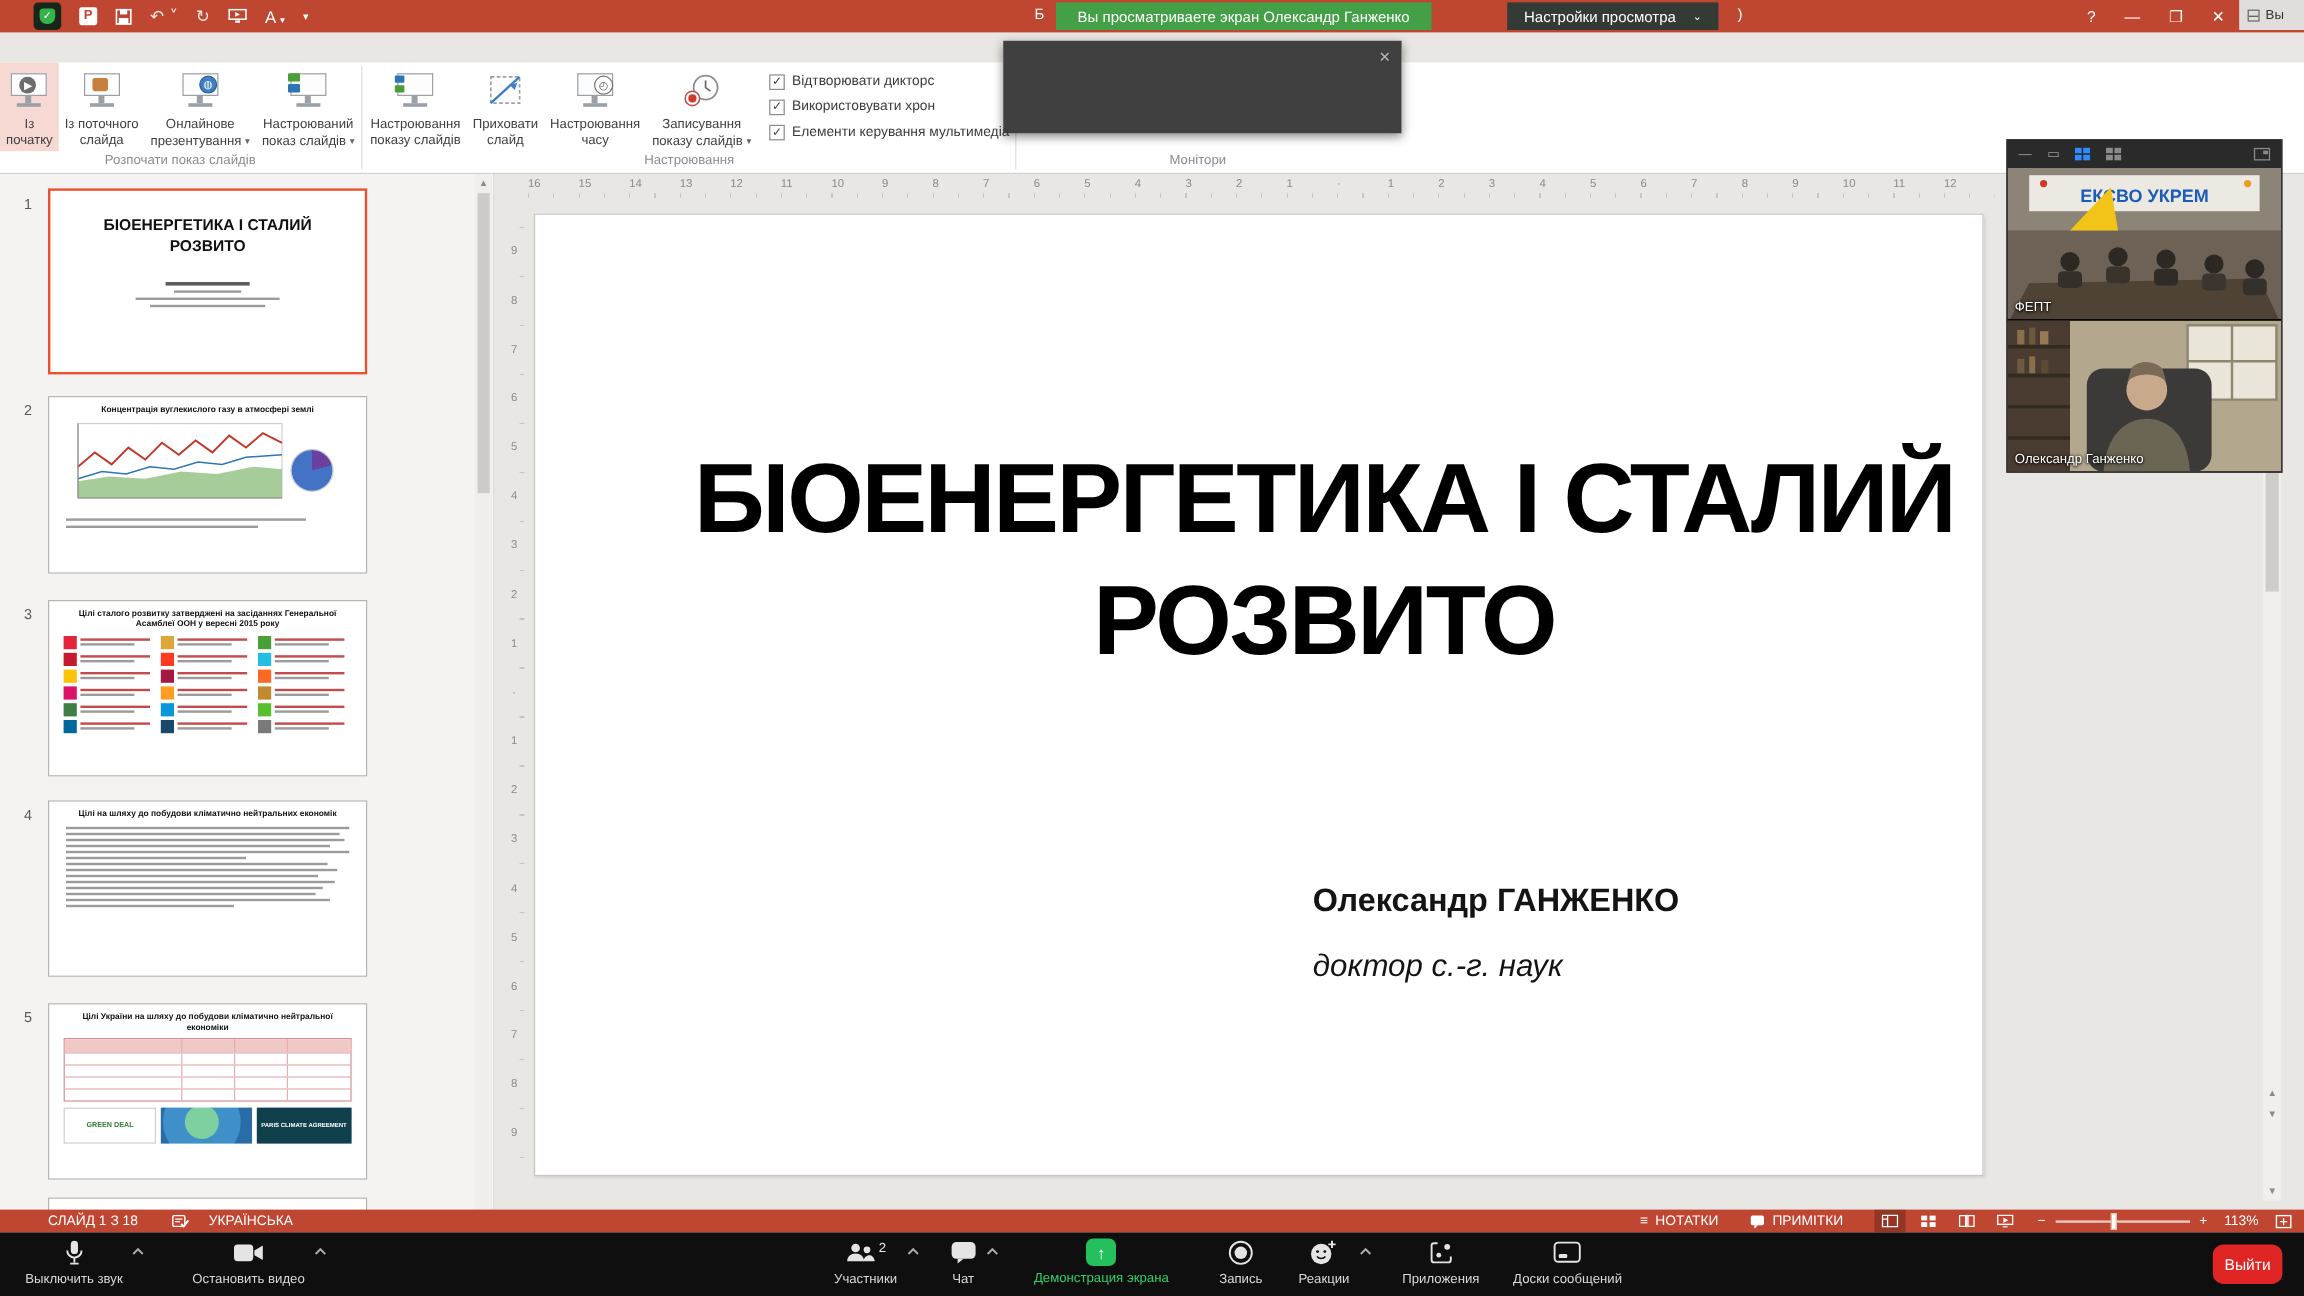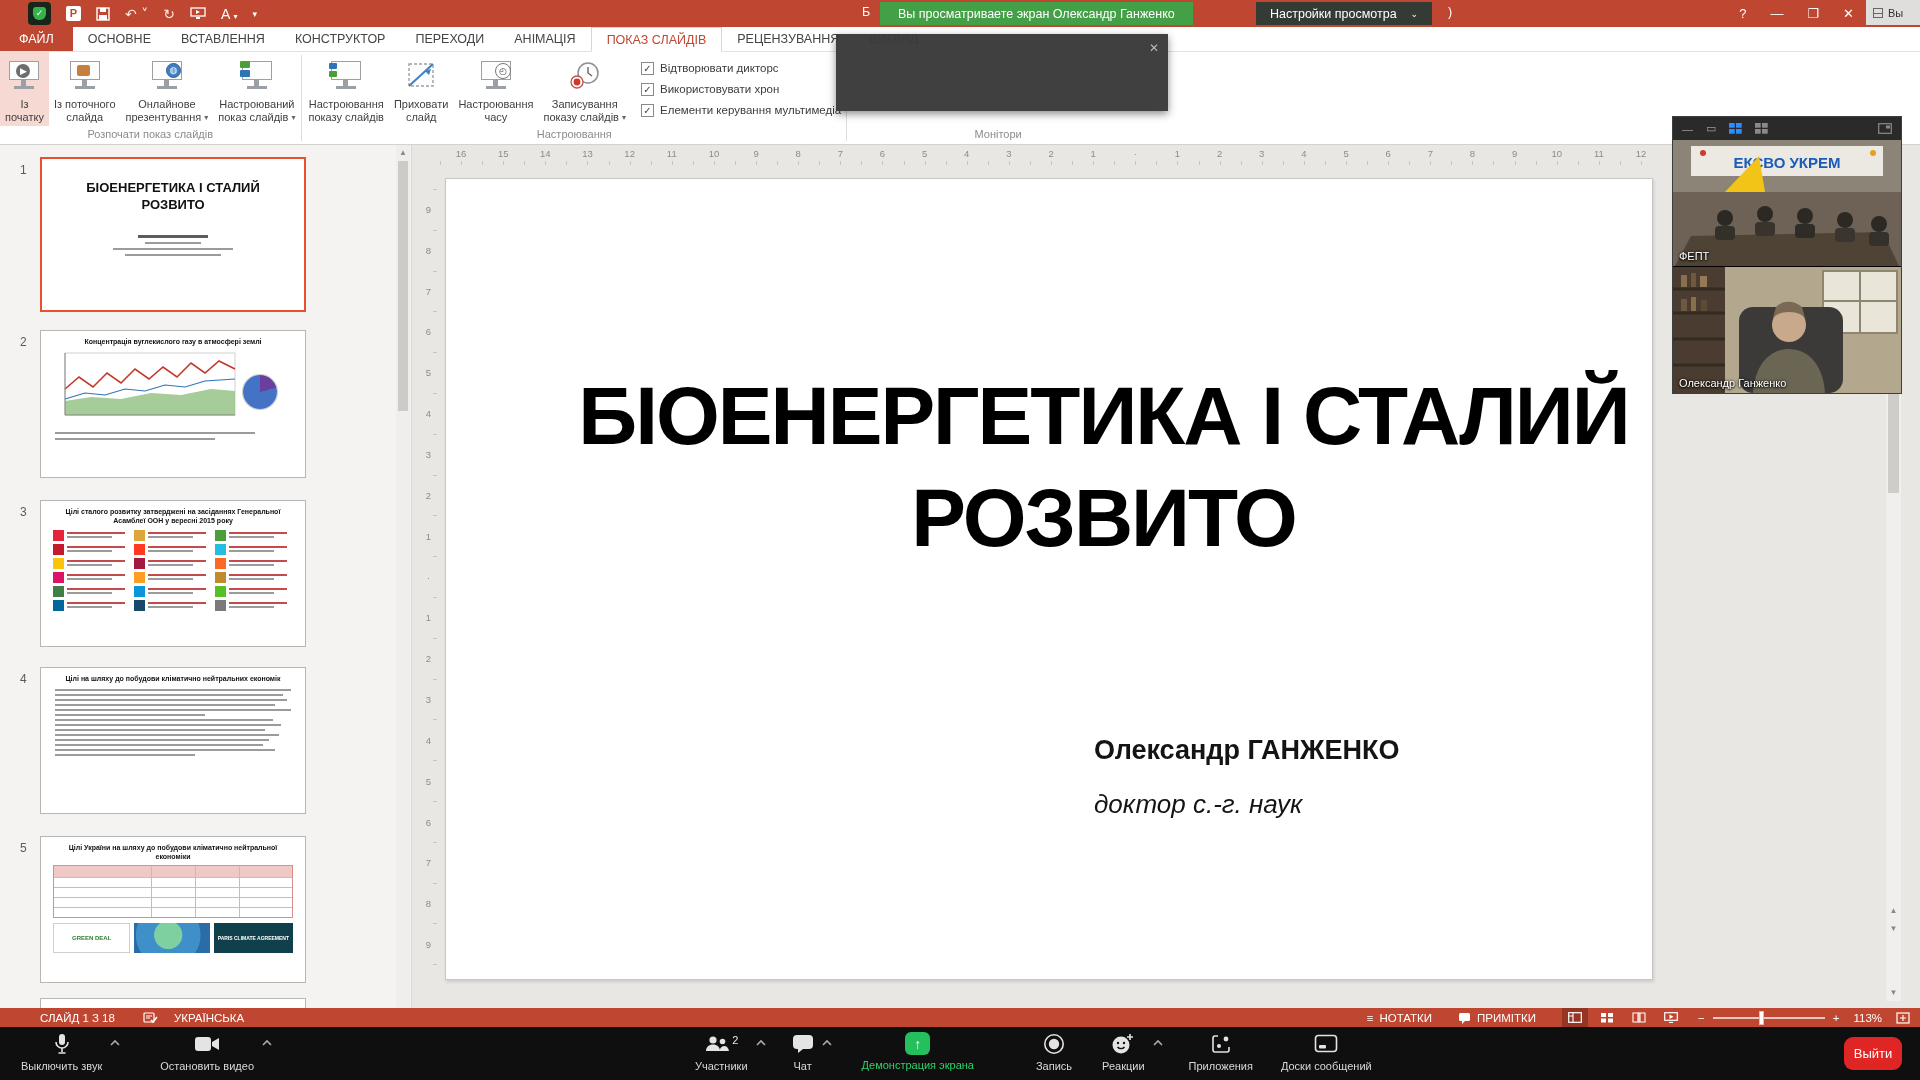--- a/index.html
+++ b/index.html
@@ -98,21 +98,21 @@
   .t5imgs{display:flex;gap:4px;padding:5px 12px 0}
   .t5img{flex:1;height:30px;display:grid;place-items:center;text-align:center;font-weight:bold}
   .t5img.green{border:1px solid #cfcfcf;background:#fff;color:#2e7d32;font-size:6px}
   .t5img.earth{background:radial-gradient(circle at 45% 40%,#7fd0a0 0 30%,#3f8fc9 32% 70%,#2a6da6 72%)}
   .t5img.paris{background:#10404c;color:#fff;font-size:5px;padding:2px}
 
   
   .edit{position:absolute;left:412px;top:0;right:0;height:100%}
   .hruler{position:absolute;left:28px;top:3px;width:1222px;height:17px;display:flex;color:#8d8b89;font-size:9.5px;
     background:repeating-linear-gradient(90deg,#c7c5c3 0 1px,transparent 1px 21.07px) left bottom/100% 4px no-repeat}
-  .hruler span{flex:1;text-align:center}
+  .hruler span{flex:1;}
   .vruler{position:absolute;left:8px;top:44px;width:17px;height:776px;display:flex;flex-direction:column;color:#8d8b89;font-size:9.5px;
     background:repeating-linear-gradient(180deg,#c7c5c3 0 1px,transparent 1px 40.8px) right top/4px 100% no-repeat}
   .vruler span{flex:1;display:grid;place-items:center}
   .slide{position:absolute;left:33px;top:33px;width:1208px;height:802px;background:#fff;border:1px solid #c9c7c4;box-shadow:1px 2px 3px rgba(0,0,0,.12)}
   .stitle{position:absolute;left:115px;top:186px;width:1085px;text-align:center;color:#000;font-weight:bold;font-size:82px;line-height:102px;letter-spacing:-2px}
   .sauthor{position:absolute;left:648px;top:556px;color:#141414;font-size:26px;font-style:italic;line-height:30px}
   .sauthor .nm{font-style:normal;font-weight:bold;font-size:27px}
   .sauthor div{margin-top:24px}
   .sauthor div:first-child{margin-top:0}
   .squig{text-decoration:underline;text-decoration-style:wavy;text-decoration-color:#cc3b3b;text-decoration-thickness:1px;text-underline-offset:4px}
@@ -192,31 +192,20 @@
   <div class="share-banner">Вы просматриваете экран Олександр Ганженко</div>
   <div class="view-settings">
     <span>Настройки просмотра</span>
     <span style="font-size:9px">⌄</span>
   </div>
   <div class="corner-frag">
     <span class="sq"></span>
     <span>Вы</span>
   </div>
 
-  <div class="tabsrow" id="tabsrow">
-      <span class="tab file">ФАЙЛ</span>
-      <span class="tab">ОСНОВНЕ</span>
-      <span class="tab">ВСТАВЛЕННЯ</span>
-      <span class="tab">КОНСТРУКТОР</span>
-      <span class="tab">ПЕРЕХОДИ</span>
-      <span class="tab">АНІМАЦІЯ</span>
-      <span class="tab active">ПОКАЗ СЛАЙДІВ</span>
-      <span class="tab">РЕЦЕНЗУВАННЯ</span>
-      <span class="tab">ВИГЛЯД</span>
-    </div>
 
   <div class="ribbon">
 
     <div class="rgroup">
       <div class="rbtns">
         <div class="rbtn hl">
           <span class="ricon">
             <span class="micn">
                 <span class="scr"></span>
                 <span class="leg"></span>
@@ -792,21 +781,21 @@
       </div>
       <span class="mchev">
         <svg width="12" height="8" viewBox="0 0 12 8">
             <path d="M2 6l4-4 4 4" fill="none" stroke="#aaa" stroke-width="1.6"></path>
           </svg>
       </span>
       <div class="mitem" style="margin-left:22px">
         <span class="share-ic">↑</span>
         <span class="green-t">Демонстрация экрана</span>
       </div>
-      <div class="mitem" style="margin-left:48px">
+      <div class="mitem" style="margin-left:28px">
         <span class="mic-ic">
           <svg width="22" height="22" viewBox="0 0 22 22">
               <circle cx="11" cy="11" r="9.2" fill="none" stroke="#e4e4e4" stroke-width="1.6"></circle>
               <circle cx="11" cy="11" r="5.2" fill="#e4e4e4"></circle>
             </svg>
         </span>
         <span>Запись</span>
       </div>
       <div class="mitem" style="margin-left:16px">
         <span class="mic-ic">

